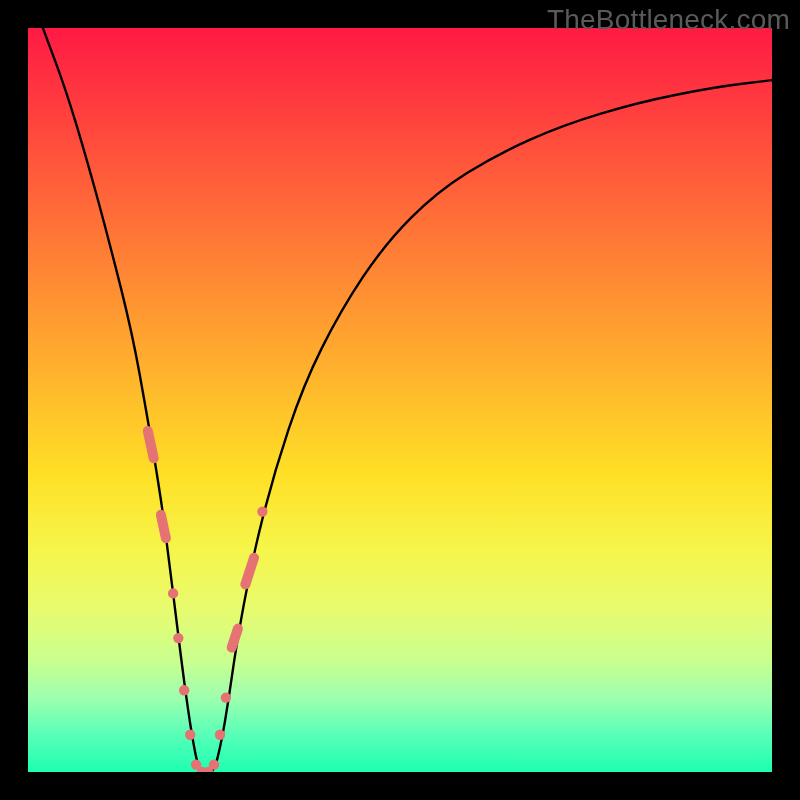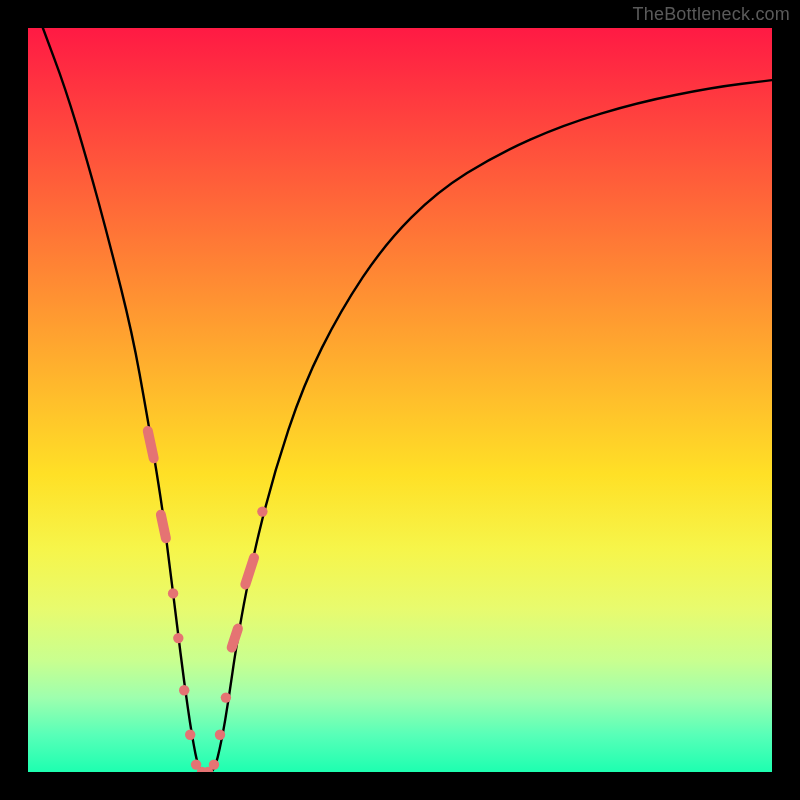--- a/index.html
+++ b/index.html
@@ -30,21 +30,21 @@
       #c9ff8f 85%,
       #9effae 90%,
       #58ffb8 95%,
       #1dffb0 100%);
   }
   .watermark {
     position: absolute;
     top: 4px;
     right: 10px;
     color: #5a5a5a;
-    font-size: 18px;
+    font-size: 28px;
     letter-spacing: 0.2px;
     font-weight: 500;
     z-index: 5;
     user-select: none;
   }
   svg.curve {
     position: absolute;
     left: 0;
     top: 0;
     width: 744px;

